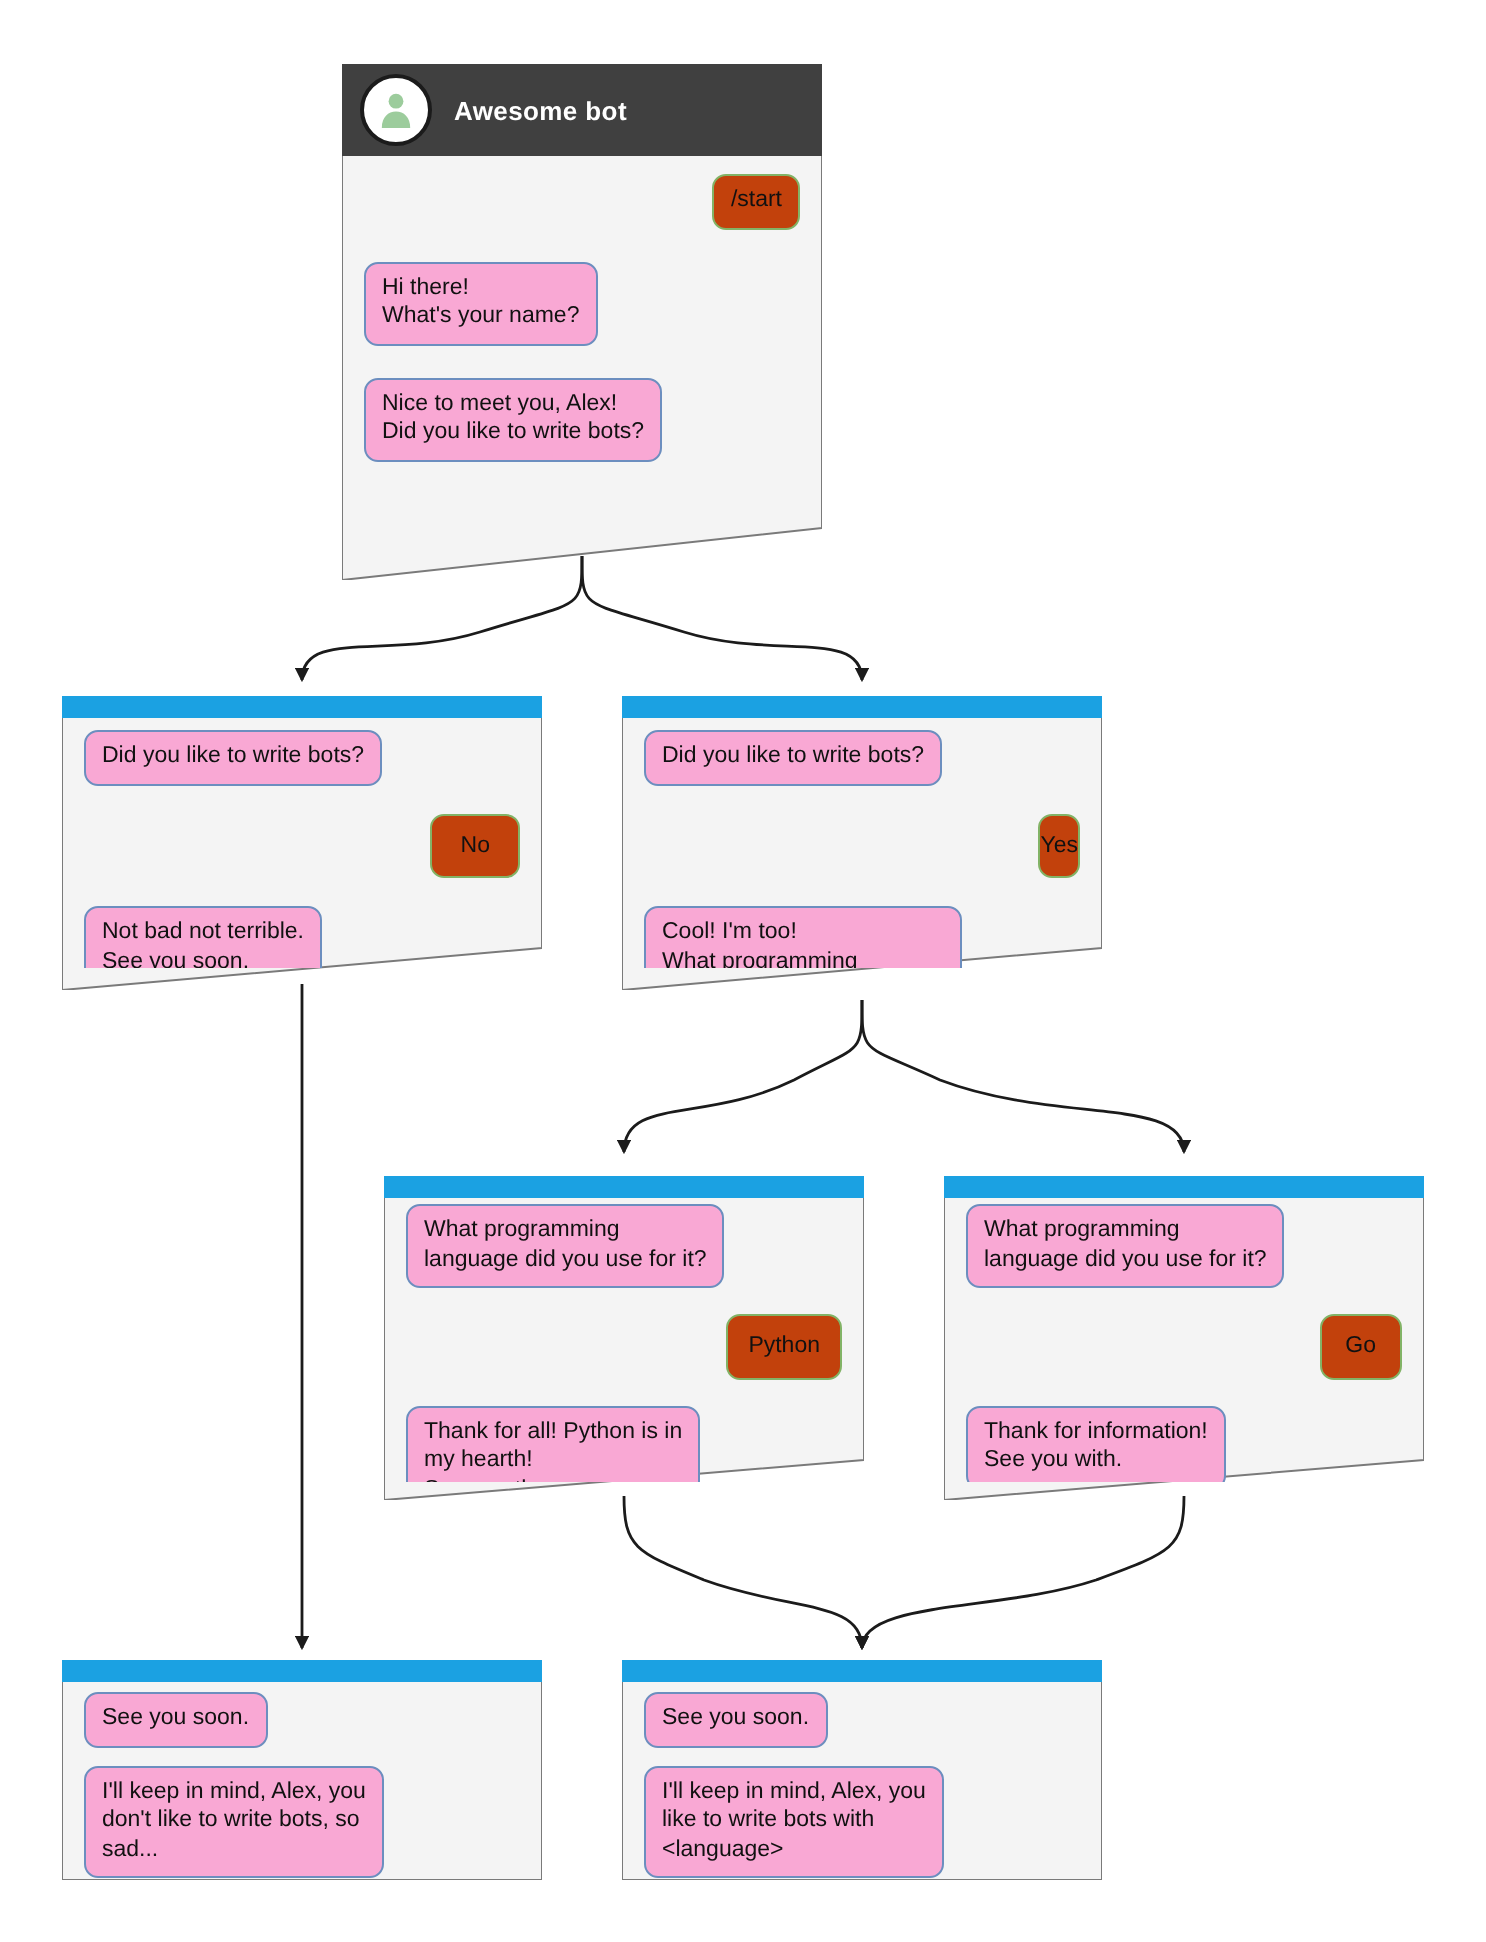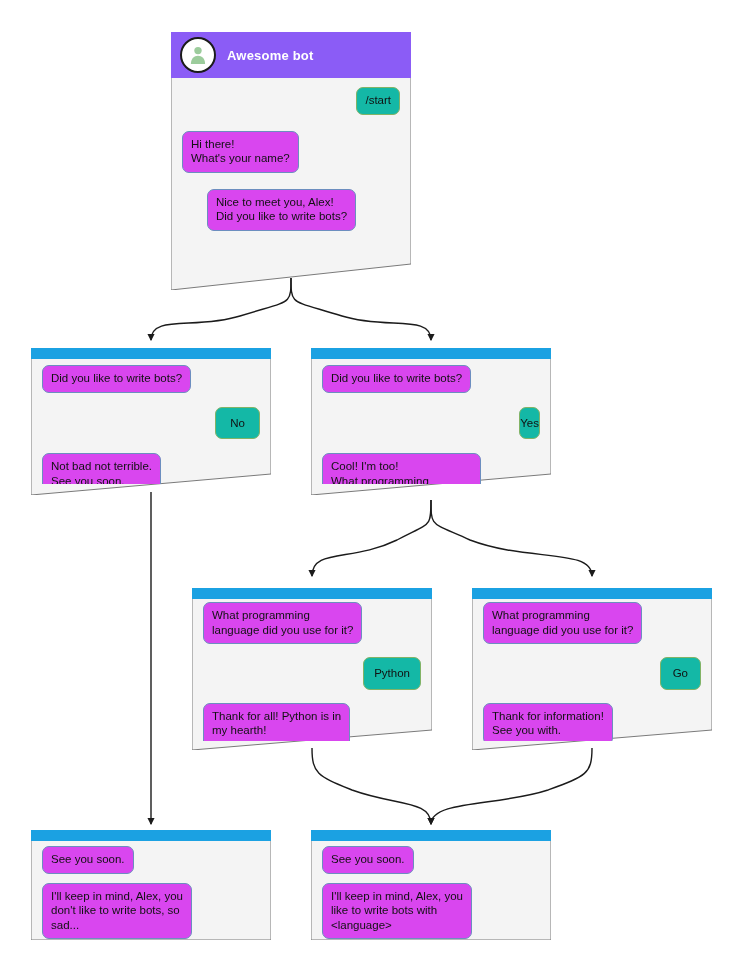--- a/index.html
+++ b/index.html
@@ -82,25 +82,25 @@
   .bubble {
     font-size: 11.5px;
     line-height: 14.5px;
     color: #111111;
     border-radius: 7px;
     padding: 5px 8px 6px 8px;
     white-space: pre-line;
     max-width: 72%;
   }
   .bubble.bot {
-    background: #d946ef;
+    background: #f9a8d4;
     border: 1px solid #6c8ebf;
   }
   .bubble.user {
-    background: #14b8a6;
+    background: #c2410c;
     border: 1px solid #82b366;
   }
 </style>
 </head>
 <body>
 
 <div id="canvas">
 
   <svg id="edges" viewBox="0 0 743 971" xmlns="http://www.w3.org/2000/svg">
     <defs>
@@ -119,39 +119,39 @@
 
     <path d="M 312,748 C 312,774 318,776 352,790 C 396,806 431,800 431,824" fill="none" stroke="#1b1b1b" stroke-width="1.4" marker-end="url(#arrow)"></path>
     <path d="M 592,748 C 592,774 586,776 548,790 C 500,806 431,800 431,824" fill="none" stroke="#1b1b1b" stroke-width="1.4" marker-end="url(#arrow)"></path>
   </svg>
 
   <div class="card" style="left:171px; top:32px; width:240px; height:258px;">
     <svg class="card-shape" viewBox="0 0 240 258" preserveAspectRatio="none" xmlns="http://www.w3.org/2000/svg">
       <path d="M 0,0 L 240,0 L 240,232 L 0,258 Z" fill="#f4f4f4" stroke="#7a7a7a" stroke-width="1"></path>
     </svg>
     <div class="card-inner">
-      <div class="card-header titled" style="background:#8b5cf6;">
+      <div class="card-header titled" style="background:#404040;">
         <div class="avatar">
           <svg width="24" height="24" viewBox="0 0 24 24">
             <circle cx="12" cy="7.6" r="3.7" fill="#9ccc9c"></circle>
             <path d="M 4.9,21 C 4.9,15.6 8.1,12.8 12,12.8 C 15.9,12.8 19.1,15.6 19.1,21 Z" fill="#9ccc9c"></path>
           </svg>
         </div>
         <span class="card-title">Awesome bot</span>
       </div>
       <div class="card-body" style="top:46px; height:208px; padding:9px 11px;">
         <div class="bubble-row right" style="margin-bottom:16px;">
           <div class="bubble user">/start</div>
         </div>
         <div class="bubble-row left" style="margin-bottom:16px;">
           <div class="bubble bot">Hi there!
 What's your name?</div>
         </div>
         <div class="bubble-row left">
-          <div class="bubble bot" style="max-width:92%;margin-left:25px;">Nice to meet you, Alex!
+          <div class="bubble bot" style="max-width:92%;">Nice to meet you, Alex!
 Did you like to write bots?</div>
         </div>
       </div>
     </div>
   </div>
 
   <div class="card" style="left:31px; top:348px; width:240px; height:147px;">
     <svg class="card-shape" viewBox="0 0 240 147" preserveAspectRatio="none" xmlns="http://www.w3.org/2000/svg">
       <path d="M 0,0 L 240,0 L 240,126 L 0,147 Z" fill="#f4f4f4" stroke="#7a7a7a" stroke-width="1"></path>
     </svg>

